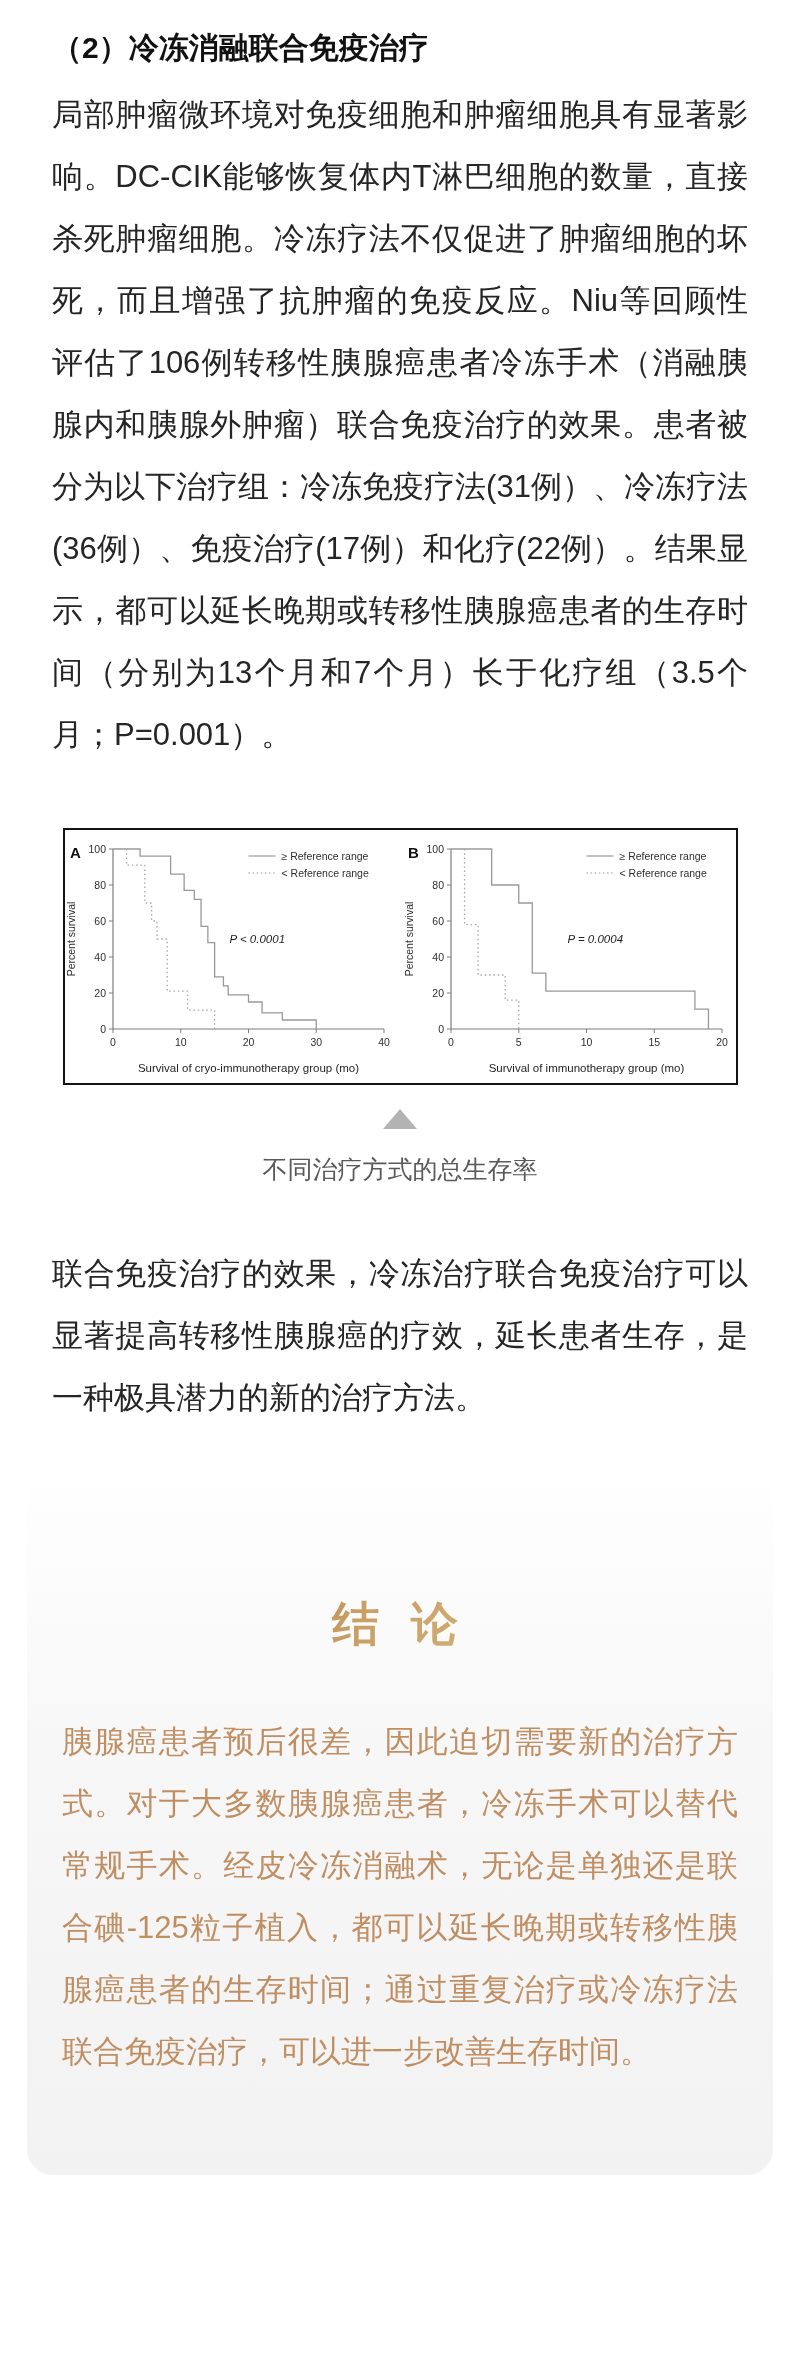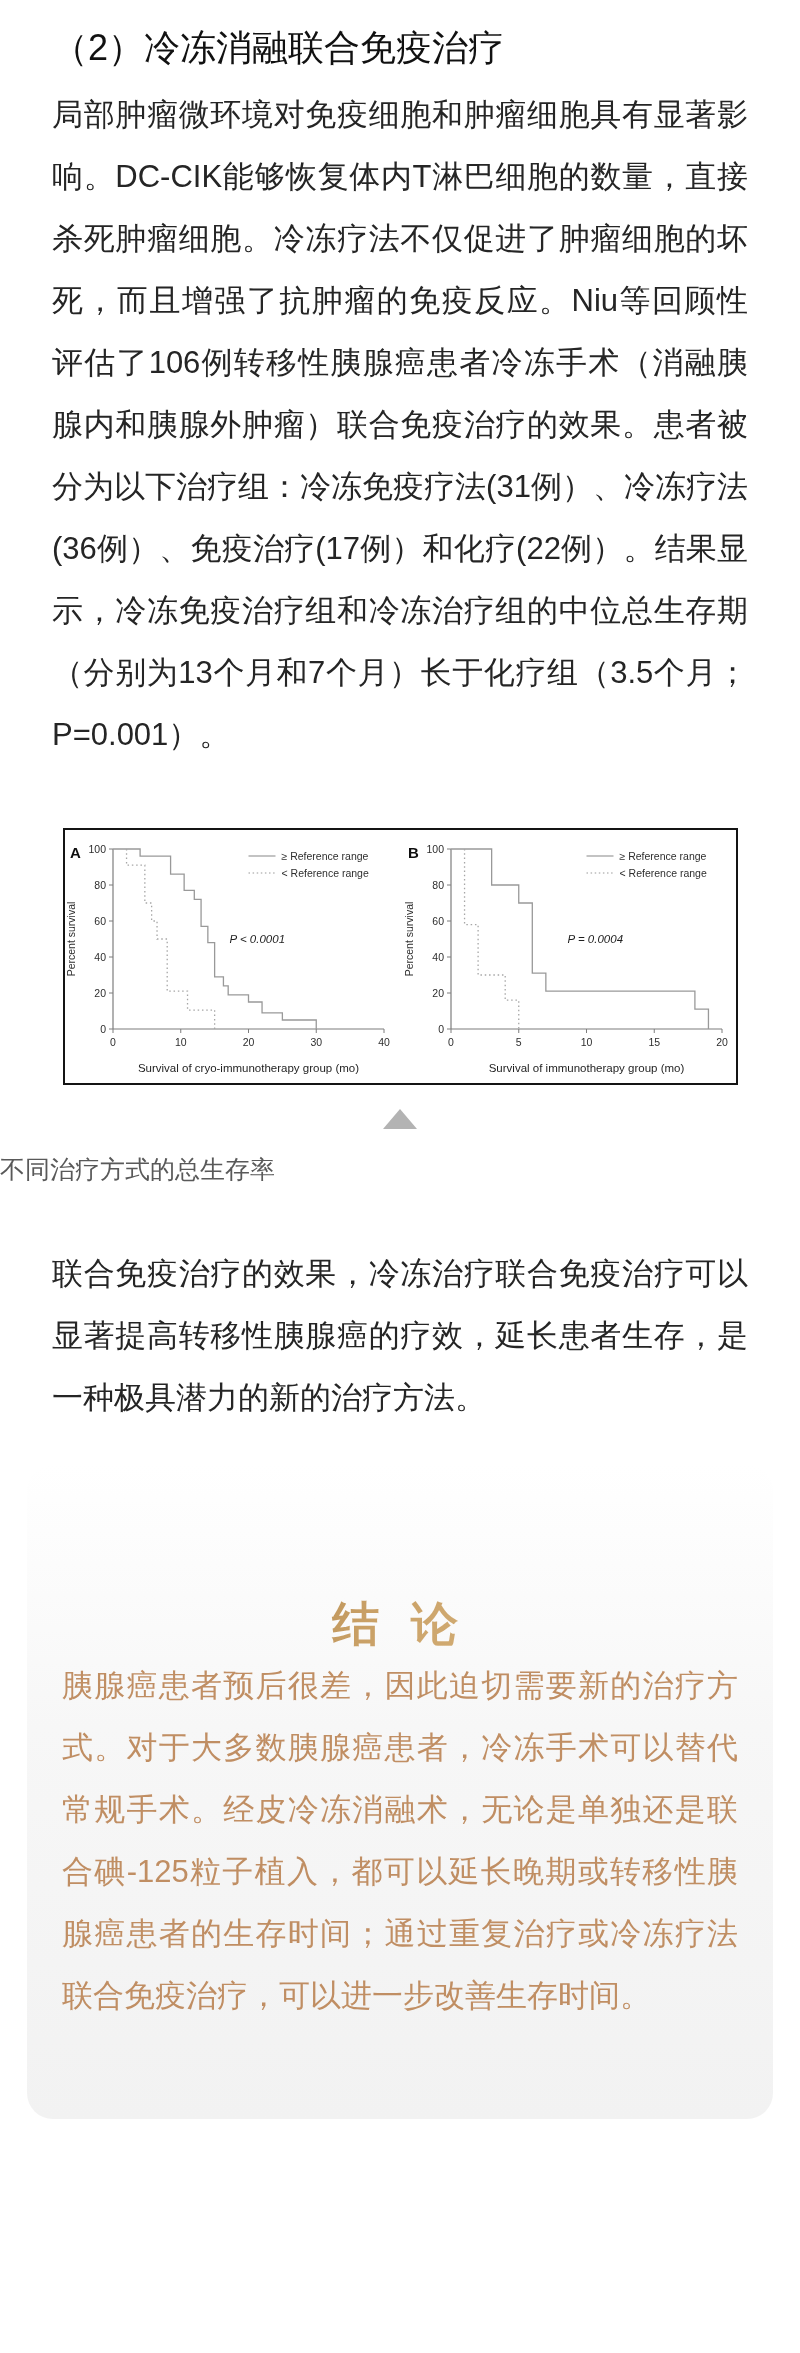--- a/index.html
+++ b/index.html
@@ -6,22 +6,22 @@
   .page{
     width:800px;
     min-height:2353px;
     background:#ffffff;
     font-family:"Liberation Sans","DejaVu Sans",sans-serif;
     color:#222;
     overflow:hidden;
   }
   .heading{
     margin:26px 52px 0 52px;
-    font-size:36px;
-    font-weight:400;
+    font-size:30px;
+    font-weight:700;
     color:#111;
     line-height:44px;
   }
   .body-text{
     margin:14px 52px 0 52px;
     font-size:31px;
     line-height:62px;
     color:#252525;
     text-align:justify;
   }
@@ -39,20 +39,21 @@
   .chart{display:block;width:333px;height:249px;}
   .triangle-up{
     width:0;height:0;
     margin:24px auto 0 auto;
     border-left:17px solid transparent;
     border-right:17px solid transparent;
     border-bottom:20px solid #b3b3b3;
   }
   .caption-title{
     margin-top:22px;
+    text-align:center;
     font-size:25px;
     line-height:36px;
     color:#595959;
   }
   .caption-sub{
     margin-top:10px;
     text-align:center;
     font-size:23px;
     line-height:34px;
     color:#595959;
@@ -71,36 +72,37 @@
     font-family:"Liberation Serif","DejaVu Serif",serif;
     font-size:47px;
     font-weight:700;
     letter-spacing:10px;
     line-height:62px;
     color:#b98c54;
     background:linear-gradient(110deg,#a27a42 10%,#c9a066 45%,#e0c08a 90%);
     -webkit-background-clip:text;
     background-clip:text;
     -webkit-text-fill-color:transparent;
+    margin-bottom:56px;
   }
   .conclusion-body{
     font-size:31px;
     line-height:62px;
     color:#c08e63;
     text-align:justify;
   }
 </style>
 </head>
 <body>
 
 <div class="page">
 
   <div class="heading">（2）冷冻消融联合免疫治疗</div>
 
-  <div class="body-text">局部肿瘤微环境对免疫细胞和肿瘤细胞具有显著影响。DC-CIK能够恢复体内T淋巴细胞的数量，直接杀死肿瘤细胞。冷冻疗法不仅促进了肿瘤细胞的坏死，而且增强了抗肿瘤的免疫反应。Niu等回顾性评估了106例转移性胰腺癌患者冷冻手术（消融胰腺内和胰腺外肿瘤）联合免疫治疗的效果。患者被分为以下治疗组：冷冻免疫疗法(31例）、冷冻疗法(36例）、免疫治疗(17例）和化疗(22例）。结果显示，冷冻免疫治疗组和冷冻治疗组的中位总生存期（分别为13个月和7个月）长于化疗组（3.5个月；P=0.001）。</div>
+  <div class="body-text">局部肿瘤微环境对免疫细胞和肿瘤细胞具有显著影响。DC-CIK能够恢复体内T淋巴细胞的数量，直接杀死肿瘤细胞。冷冻疗法不仅促进了肿瘤细胞的坏死，而且增强了抗肿瘤的免疫反应。Niu等回顾性评估了106例转移性胰腺癌患者冷冻手术（消融胰腺内和胰腺外肿瘤）联合免疫治疗的效果。患者被分为以下治疗组：冷冻免疫疗法(31例）、冷冻疗法(36例）、免疫治疗(17例）和化疗(22例）。结果显示，都可以延长晚期或转移性胰腺癌患者的生存时间（分别为13个月和7个月）长于化疗组（3.5个月；P=0.001）。</div>
 
   <div class="figure-box">
     <svg class="chart" viewBox="0 0 333 249">
         <line x1="48" y1="17" x2="48" y2="197" stroke="#7d7d7d" stroke-width="1.2"></line>
         <line x1="48" y1="197" x2="319" y2="197" stroke="#7d7d7d" stroke-width="1.2"></line>
         <line x1="44" y1="197" x2="48" y2="197" stroke="#7d7d7d" stroke-width="1"></line>
         <text x="41" y="200.5" text-anchor="end" font-size="10.5" fill="#2e2e2e">0</text>
         <line x1="44" y1="161" x2="48" y2="161" stroke="#7d7d7d" stroke-width="1"></line>
         <text x="41" y="164.5" text-anchor="end" font-size="10.5" fill="#2e2e2e">20</text>
         <line x1="44" y1="125" x2="48" y2="125" stroke="#7d7d7d" stroke-width="1"></line>

